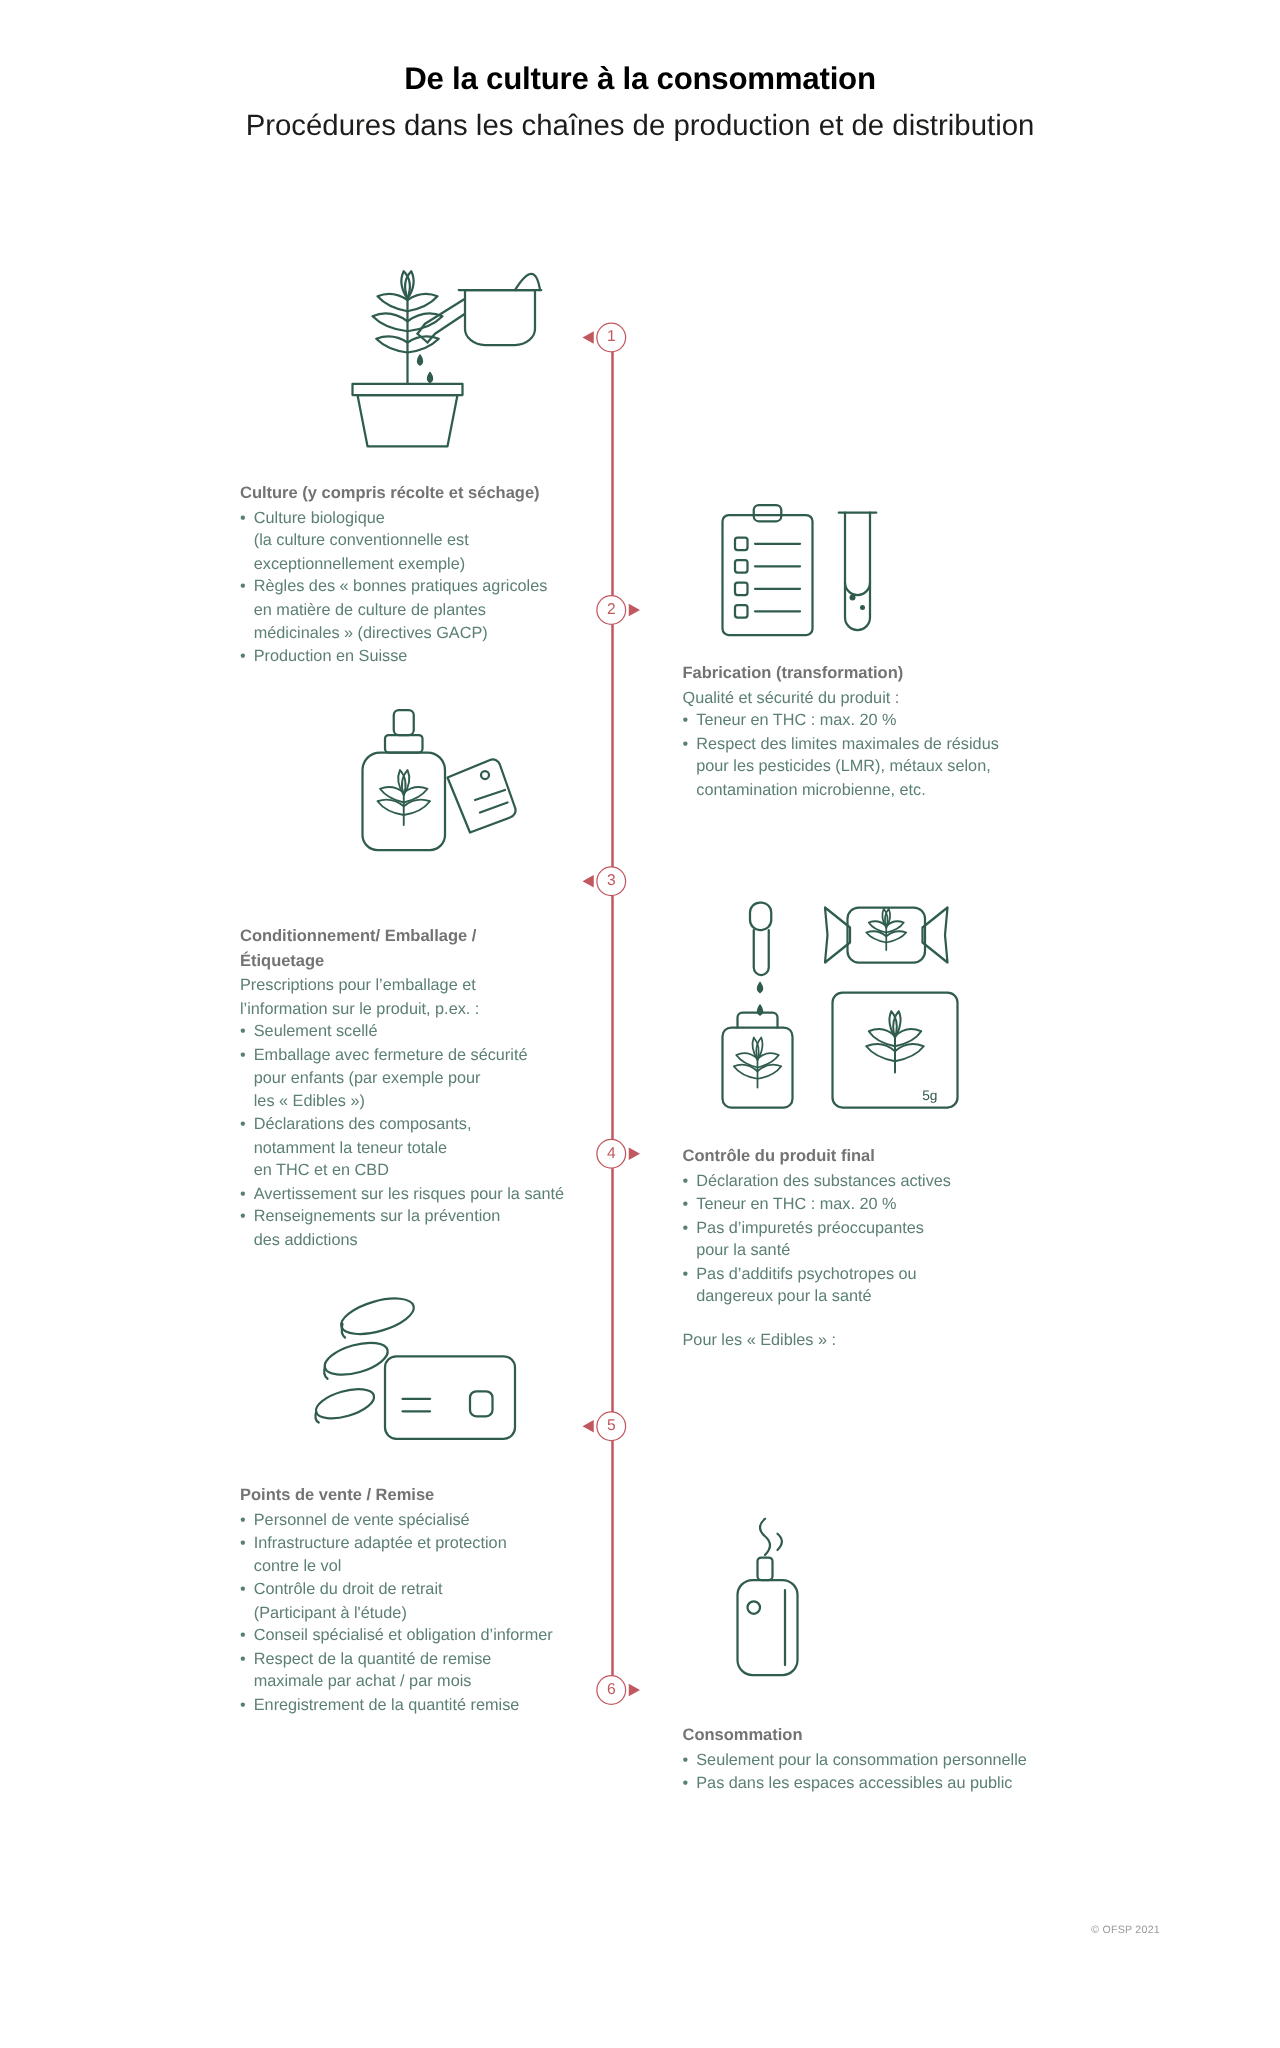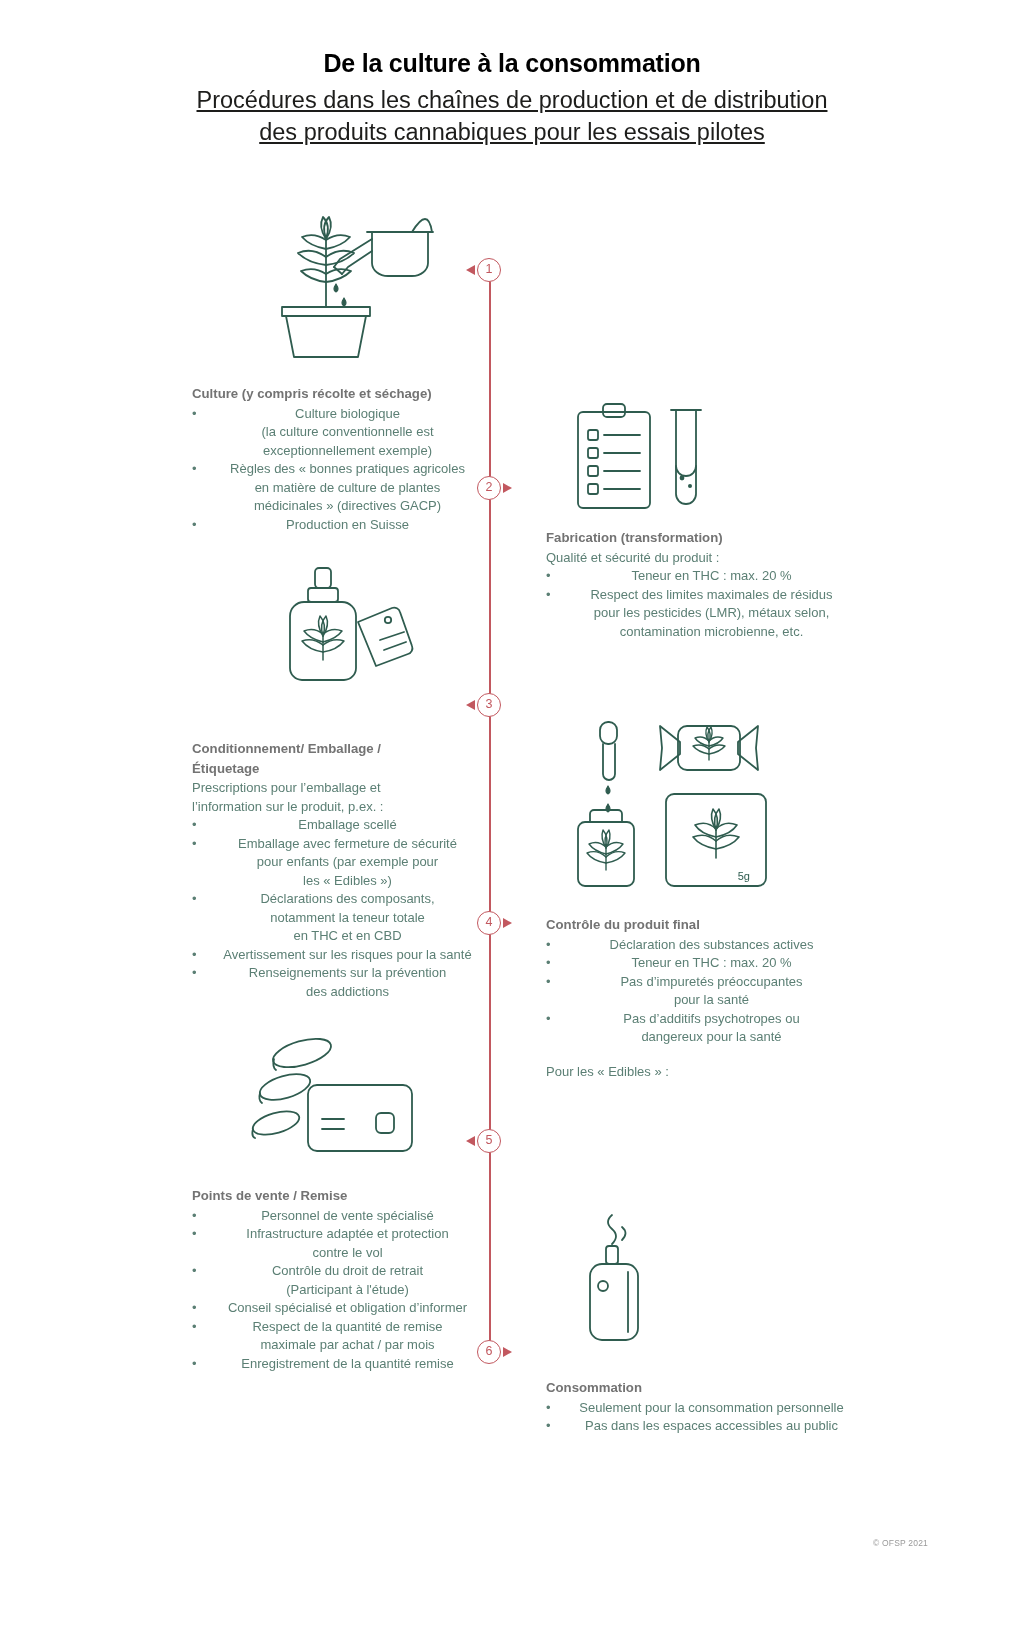--- a/index.html
+++ b/index.html
@@ -35,21 +35,21 @@
     letter-spacing: -0.2px;
     line-height: 34px;
   }
   #title-sub {
     font-size: 23.5px;
     font-weight: normal;
     color: #1d1d1b;
     line-height: 32px;
     margin-top: 4px;
   }
-  #title-sub .ln { display: block; text-decoration: underline; }
+  #title-sub .ln { display: block; }
 
   
   #timeline-axis {
     position: absolute;
     left: 489px;
     top: 268px;
     width: 1.6px;
     height: 1093px;
     background: #c2585f;
   }
@@ -101,21 +101,20 @@
   }
   .lead {
     font-size: 13px;
     color: #5b7f74;
     line-height: 18.5px;
   }
   ul.bl {
     list-style: none;
     margin: 0;
     padding: 0;
-    text-align: center;
   }
   ul.bl > li {
     position: relative;
     font-size: 13px;
     color: #5b7f74;
     line-height: 18.5px;
     padding-left: 11px;
   }
   ul.bl > li::before {
     content: "\2022";
@@ -148,21 +147,20 @@
 </style>
 </head>
 <body>
 
 <div id="page">
 
   <div id="header">
     <div id="title-main">De la culture à la consommation</div>
     <div id="title-sub">
       <span class="ln">Procédures dans les chaînes de production et de distribution</span>
-      <span class="ln">des produits cannabiques pour les essais pilotes</span>
     </div>
   </div>
 
   <div id="timeline-axis"></div>
 
   <div class="node" style="left:477px; top:256px;">
     <span>1</span>
     <span class="node-arrow-l"></span>
   </div>
   <div class="node" style="left:477px; top:474px;">
@@ -375,21 +373,21 @@
       <li class="cont">contamination microbienne, etc.</li>
     </ul>
   </div>
 
   <div class="block" style="left:192px; top:738px;">
     <h3>Conditionnement/ Emballage /</h3>
     <h3>Étiquetage</h3>
     <div class="lead">Prescriptions pour l’emballage et</div>
     <div class="lead">l’information sur le produit, p.ex. :</div>
     <ul class="bl">
-      <li>Emballage scellé</li>
+      <li>Seulement scellé</li>
       <li>Emballage avec fermeture de sécurité</li>
       <li class="cont">pour enfants (par exemple pour</li>
       <li class="cont">les « Edibles »)</li>
       <li>Déclarations des composants,</li>
       <li class="cont">notamment la teneur totale</li>
       <li class="cont">en THC et en CBD</li>
       <li>Avertissement sur les risques pour la santé</li>
       <li>Renseignements sur la prévention</li>
       <li class="cont">des addictions</li>
     </ul>

